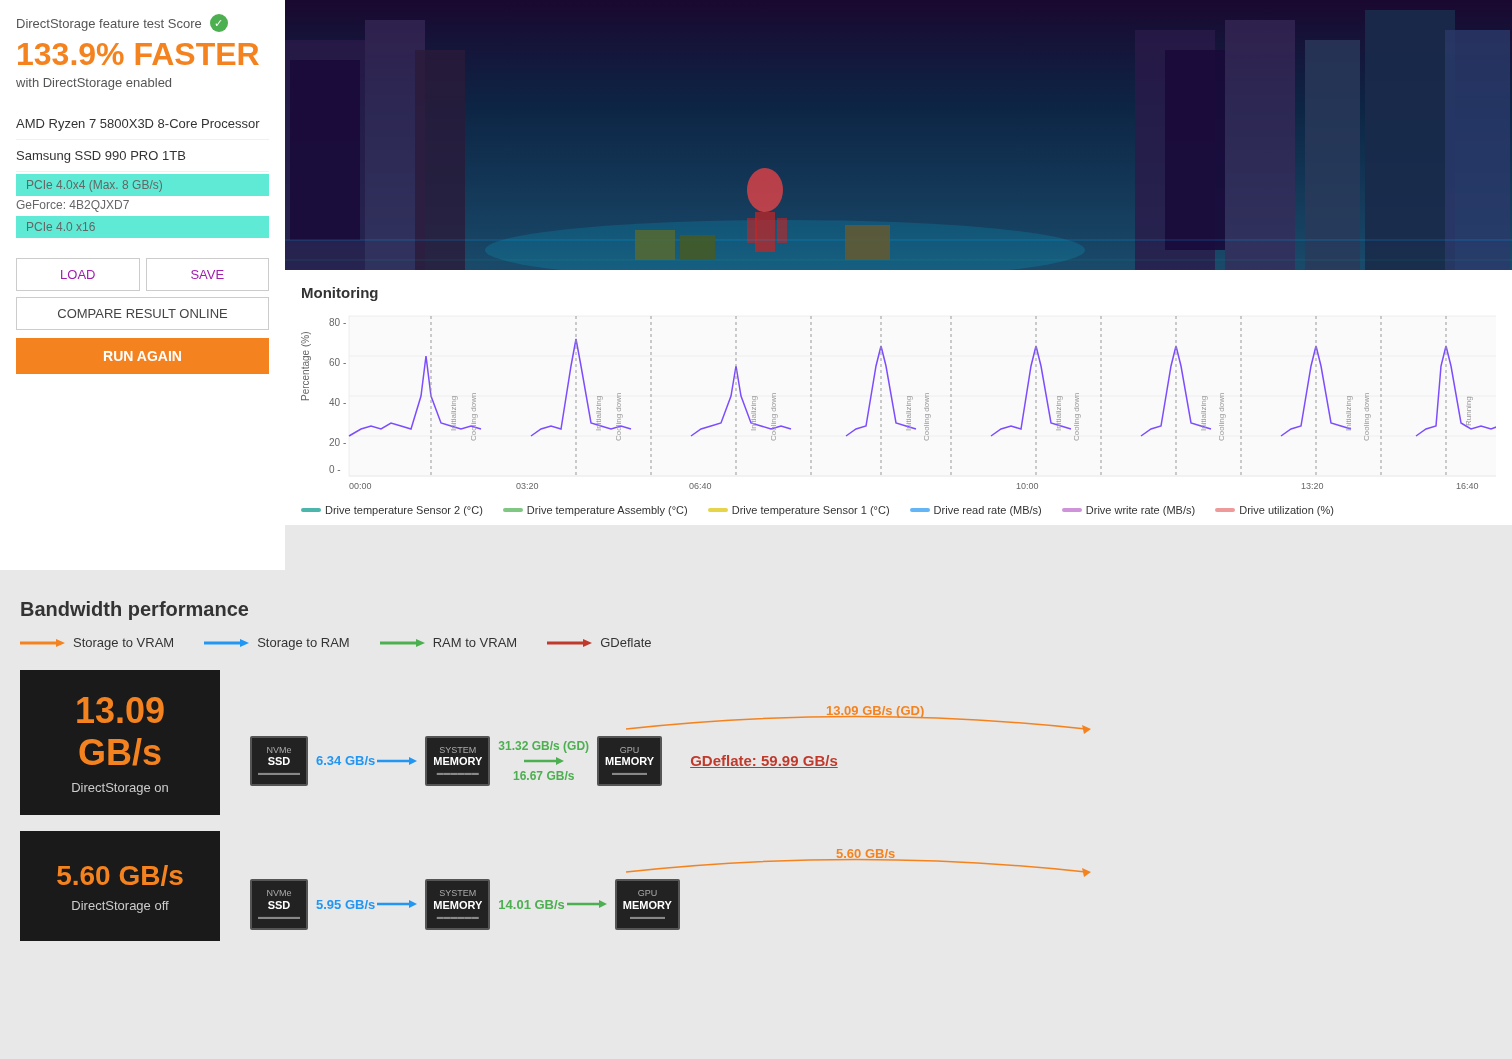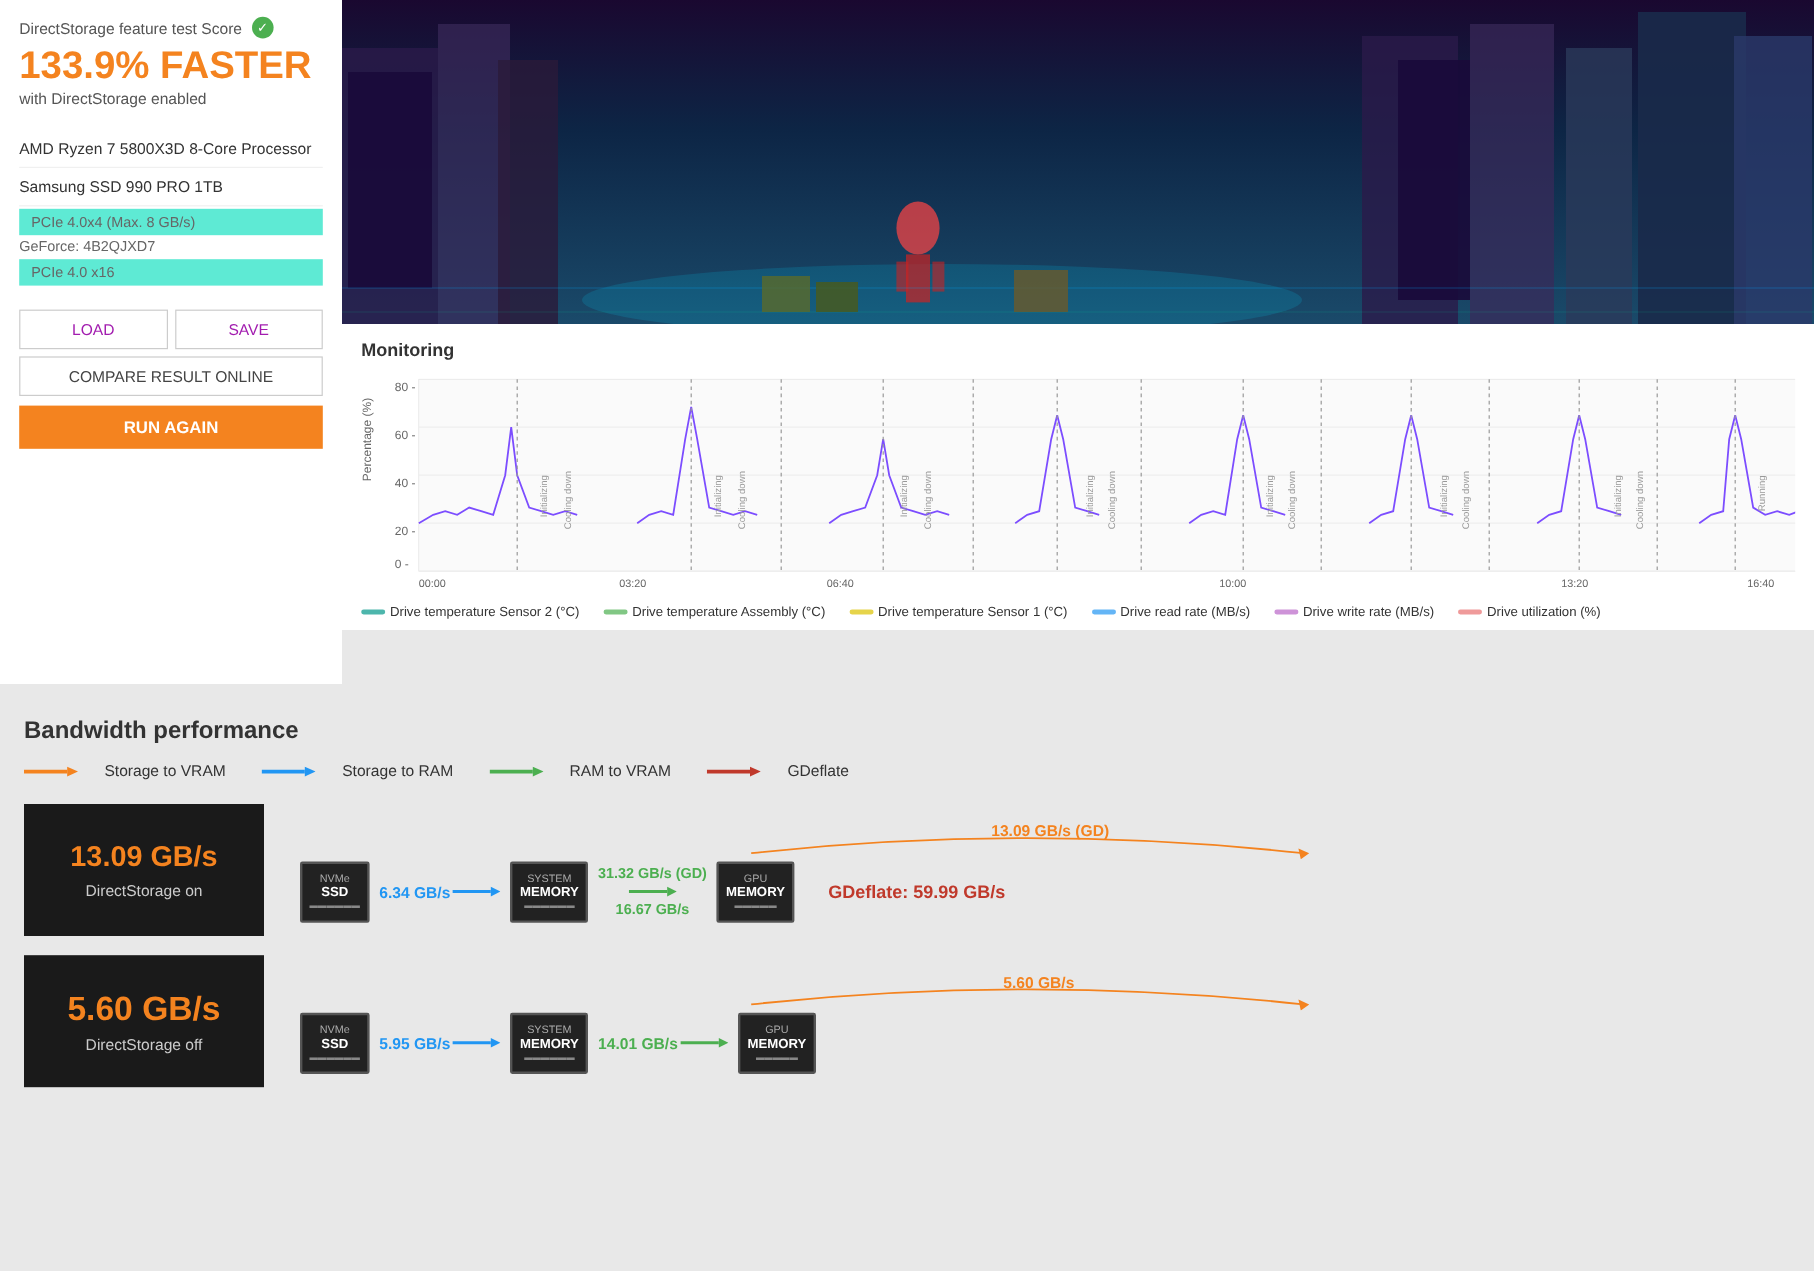--- a/index.html
+++ b/index.html
@@ -61,21 +61,21 @@
       background: #fff;
       padding: 14px 16px;
       margin-left: 0;
     }
     .monitoring-title { font-size: 15px; font-weight: bold; color: #333; margin-bottom: 10px; }
     .chart-legend { display: flex; gap: 20px; margin-top: 10px; flex-wrap: wrap; font-size: 11px; }
     .legend-item { display: flex; align-items: center; gap: 4px; }
     .legend-dot { width: 20px; height: 4px; border-radius: 2px; }
     .bandwidth-title { font-size: 20px; font-weight: bold; color: #333; margin-bottom: 14px; }
     .legend-row { display: flex; gap: 30px; margin-bottom: 20px; align-items: center; }
-    .legend-arrow { display: flex; align-items: center; gap: 22px; font-size: 13px; }
+    .legend-arrow { display: flex; align-items: center; gap: 8px; font-size: 13px; }
   </style>
 </head>
 <body>
 
 <div style="position: relative; width: 1252px; min-height: 1059px; background: #e8e8e8;">
 
   <div class="left-panel">
     <div class="score-header">
       <span>DirectStorage feature test Score</span>
       <span class="check-icon">✓</span>
@@ -280,21 +280,21 @@
         <svg width="45" height="14">
           <line x1="0" y1="7" x2="36" y2="7" stroke="#c0392b" stroke-width="3"></line>
           <polygon points="36,3 45,7 36,11" fill="#c0392b"></polygon>
         </svg>
         <span>GDeflate</span>
       </div>
     </div>
 
     <div style="display:flex; align-items:center; margin-bottom:16px;">
       <div style="width:200px; background:#1a1a1a; color:#fff; padding:20px; text-align:center; min-height:110px; display:flex; flex-direction:column; align-items:center; justify-content:center;">
-        <div style="font-size:24px; font-weight:bold; color:#f4831f;">13.09 GB/s</div>
+        <div style="font-size:36px; font-weight:bold; color:#f4831f;">13.09 GB/s</div>
         <div style="font-size:13px; color:#ccc; margin-top:6px;">DirectStorage on</div>
       </div>
 
       <div style="flex:1; padding:0 30px; position:relative;">
 
         <div style="text-align:center; margin-bottom:2px; position:relative;">
           <svg width="480" height="35" style="display:block; margin:0 auto;">
             <path d="M 10 30 Q 240 5 470 30" fill="none" stroke="#f4831f" stroke-width="1.5"></path>
             <polygon points="466,26 475,30 468,35" fill="#f4831f"></polygon>
             <text x="210" y="16" font-size="13" font-weight="bold" fill="#f4831f">13.09 GB/s (GD)</text>
@@ -331,21 +331,21 @@
             </svg>
             <span style="font-size:12px; font-weight:bold; color:#4caf50;">16.67 GB/s</span>
           </div>
 
           <div style="border:2px solid #555; background:#222; color:#fff; padding:8px 6px; text-align:center; min-width:55px; border-radius:2px;">
             <div style="font-size:9px; color:#aaa; line-height:1.1;">GPU</div>
             <div style="font-size:11px; font-weight:bold; color:#fff; line-height:1.1;">MEMORY</div>
             <div style="font-size:7px; color:#888; margin-top:2px;">▬▬▬▬▬</div>
           </div>
 
-          <div style="font-size:15px; font-weight:bold; color:#c0392b; margin-left:20px; ">GDeflate: 59.99 GB/s</div>
+          <div style="font-size:15px; font-weight:bold; color:#c0392b; margin-left:20px; text-decoration:underline;">GDeflate: 59.99 GB/s</div>
         </div>
       </div>
     </div>
 
     <div style="display:flex; align-items:center;">
       <div style="width:200px; background:#1a1a1a; color:#fff; padding:20px; text-align:center; min-height:110px; display:flex; flex-direction:column; align-items:center; justify-content:center;">
         <div style="font-size:28px; font-weight:bold; color:#f4831f;">5.60 GB/s</div>
         <div style="font-size:13px; color:#ccc; margin-top:6px;">DirectStorage off</div>
       </div>
 

